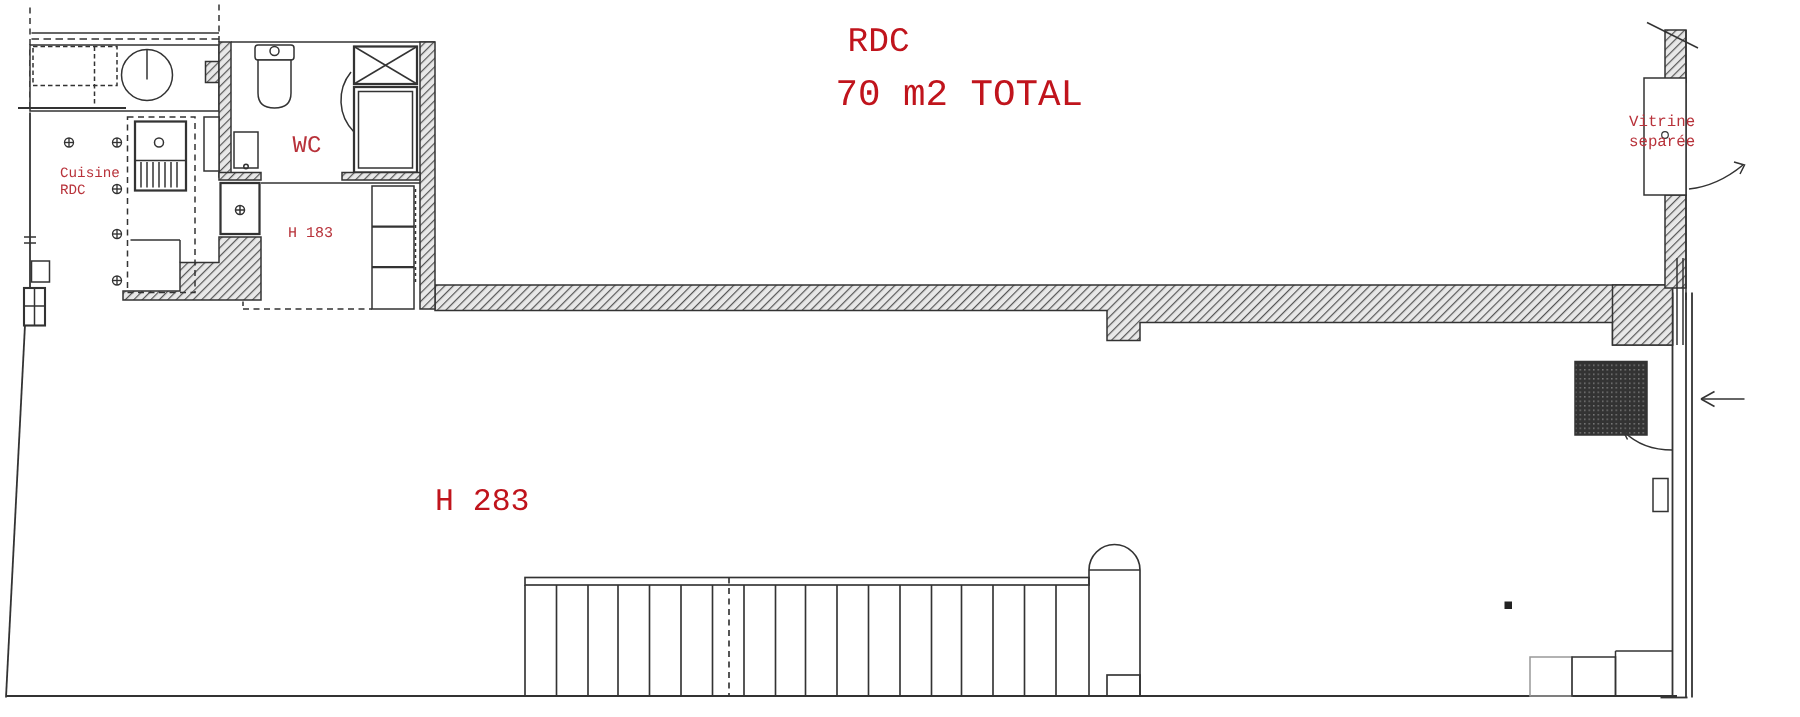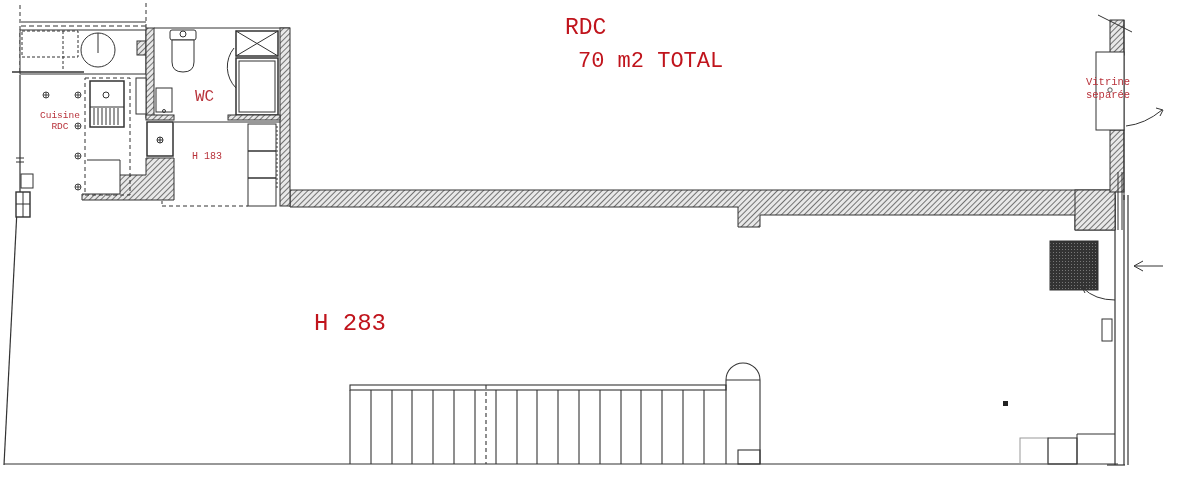--- a/index.html
+++ b/index.html
@@ -1,23 +1,23 @@
 <!DOCTYPE html>
 <html><head>
 <meta charset="utf-8">
 <style>
   html, body { margin: 0; padding: 0; background: #ffffff; }
   body { width: 1200px; height: 478px; overflow: hidden; position: relative; font-family: "Liberation Sans", sans-serif; }
   #plan { position: absolute; left: 0; top: 0; width: 1200px; height: 478px; }
   .lbl { position: absolute; color: #c0141c; font-family: Liberation Mono, monospace; white-space: nowrap; line-height: 1; }
   .lbl-small { color: #b8323a; font-size: 10px; }
   .title-main { left: 565px; top: 17px; font-size: 23px; }
-  .title-sub { left: 578px; top: 51px; font-size: 22px; }
-  .h283 { left: 290px; top: 312px; font-size: 24px; margin-left: 24px; }
-  .cuisine { left: 40px; top: 110px; font-size: 9.5px; line-height: 11px; text-align: center; }
+  .title-sub { left: 557px; top: 51px; font-size: 25px; }
+  .h283 { left: 290px; top: 325px; font-size: 21px; }
+  .cuisine { left: 40px; top: 110px; font-size: 9.5px; line-height: 11px; text-align: left; }
   .wc { left: 195px; top: 89px; font-size: 16px; }
   .h248 { left: 192px; top: 152px; font-size: 10px; }
   .vitrine { left: 1086px; top: 76px; font-size: 10.5px; line-height: 13px; text-align: right; }
 </style>
 </head>
 <body>
 
 <svg id="plan" viewBox="0 0 1200 478" xmlns="http://www.w3.org/2000/svg">
   <defs>
     <pattern id="hatch" patternUnits="userSpaceOnUse" width="4" height="4" patternTransform="rotate(45)">

